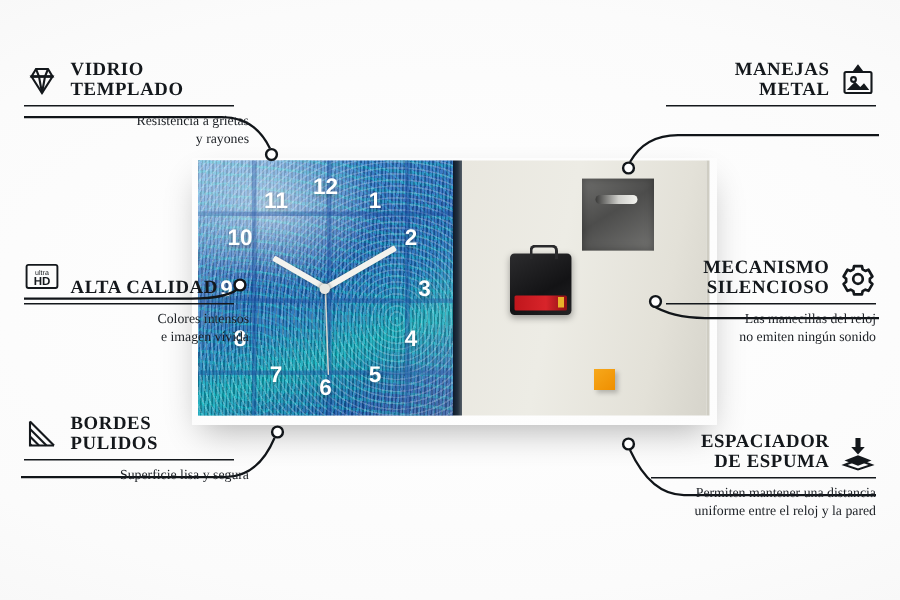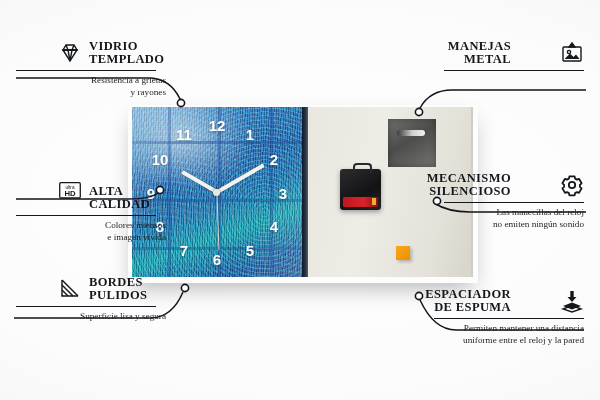--- a/index.html
+++ b/index.html
@@ -96,37 +96,37 @@
   }
   .battery:after{content:"";position:absolute;right:2px;top:1px;width:4px;height:7px;background:#e8b22a;}
   .spacer{
     position:absolute;left:88px;top:139px;width:14px;height:14px;
     background:linear-gradient(140deg,#f7a81b,#ef8f00);
     box-shadow:2px 2px 3px rgba(0,0,0,.22);
   }
 
   
   .feature{position:absolute;}
-  .f-head{display:flex;align-items:center;gap:7px;}
+  .f-head{display:flex;align-items:flex-end;gap:7px;}
   .f-title{
     font-family:"Liberation Serif",serif;font-weight:700;
     font-size:12.5px;line-height:13px;letter-spacing:.4px;color:#14181c;
   }
   .f-rule{height:1.4px;background:#14181c;margin-top:4px;}
   .f-desc{
     font-family:"Liberation Serif",serif;font-size:9.2px;line-height:11.5px;
     color:#1b1f24;margin-top:4px;
   }
   .left .f-head{justify-content:flex-start;}
   .left .f-title{text-align:left;}
   .left .f-desc{text-align:right;}
   .right .f-head{justify-content:flex-end;flex-direction:row;}
   .right .f-title{text-align:right;}
   .right .f-desc{text-align:right;}
-  .ico{width:24px;height:24px;flex:0 0 24px;display:block;margin-left:42px;}
+  .ico{width:24px;height:24px;flex:0 0 24px;display:block;}
 
   svg.connectors{position:absolute;left:0;top:0;width:600px;height:400px;pointer-events:none;}
 </style>
 </head>
 <body>
 
 <div id="stage">
 
   <div class="photo-shadow"></div>
   <div class="product">

